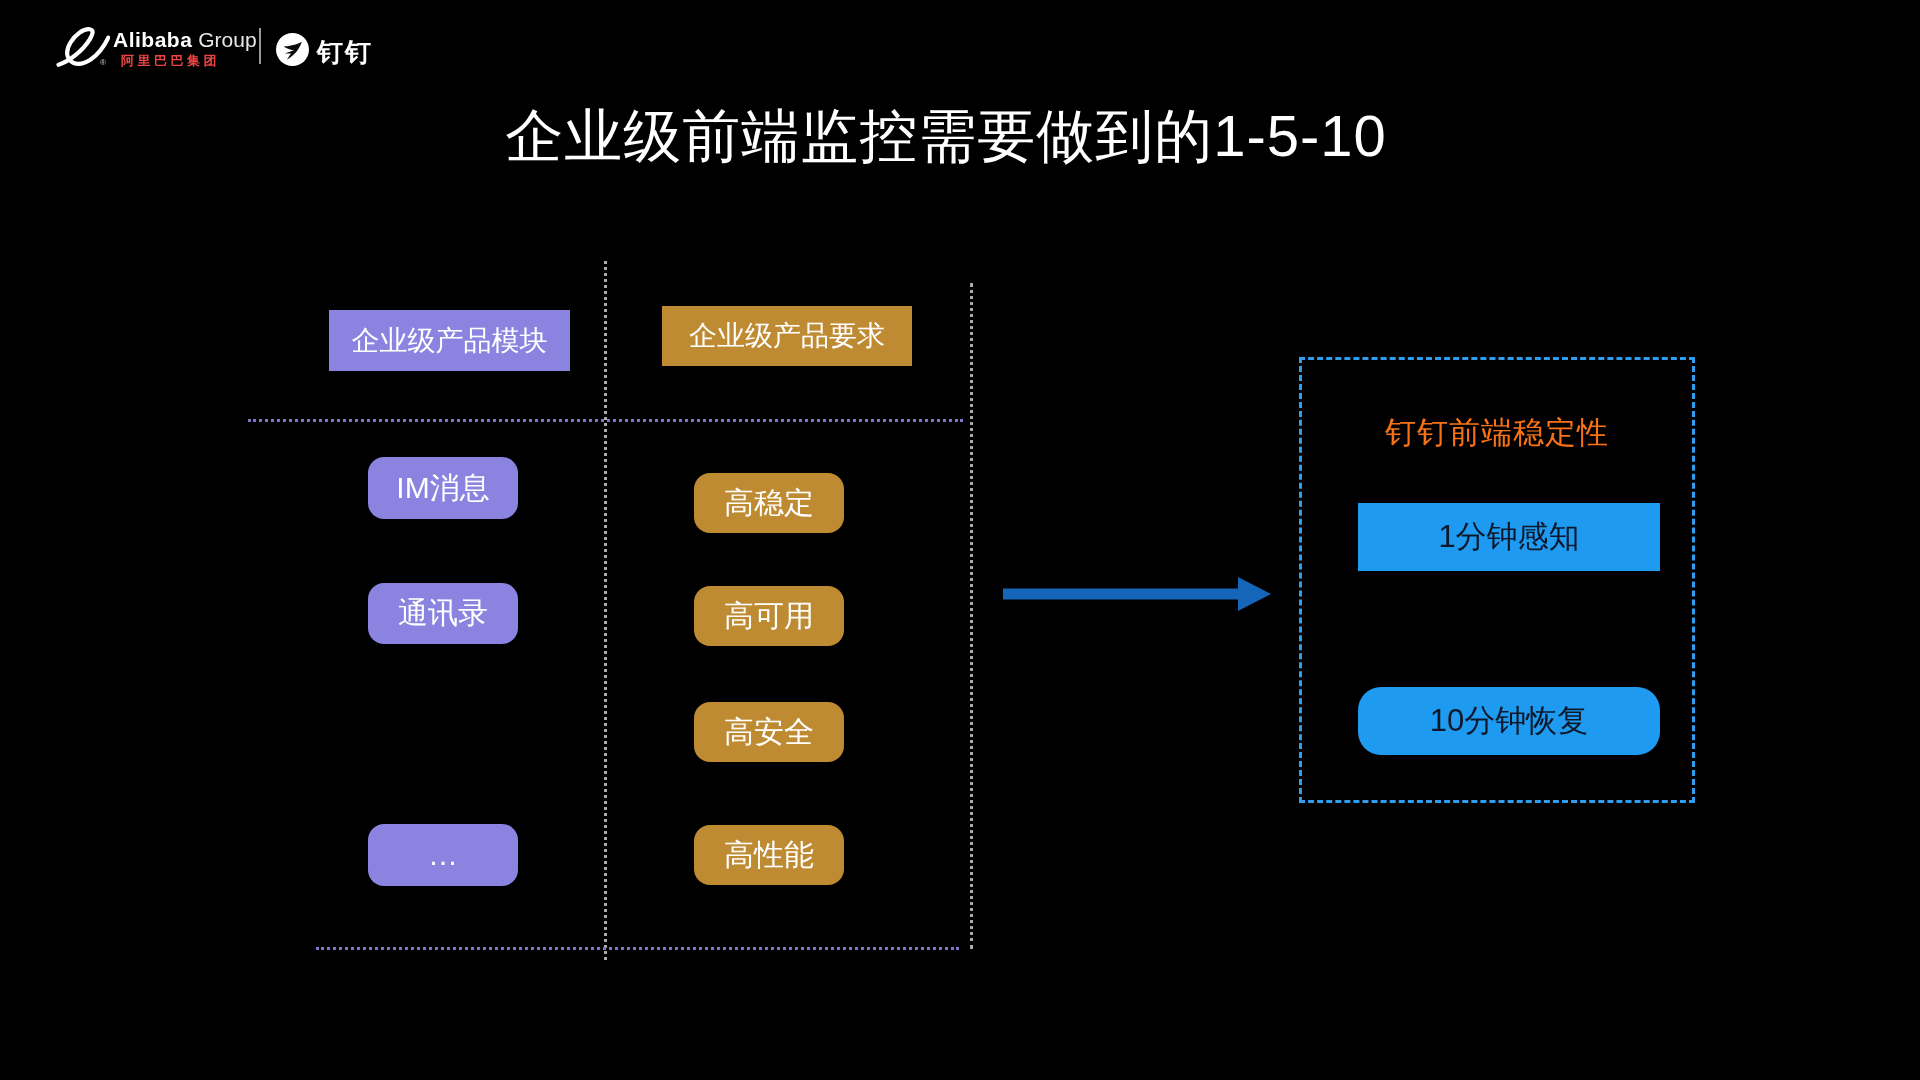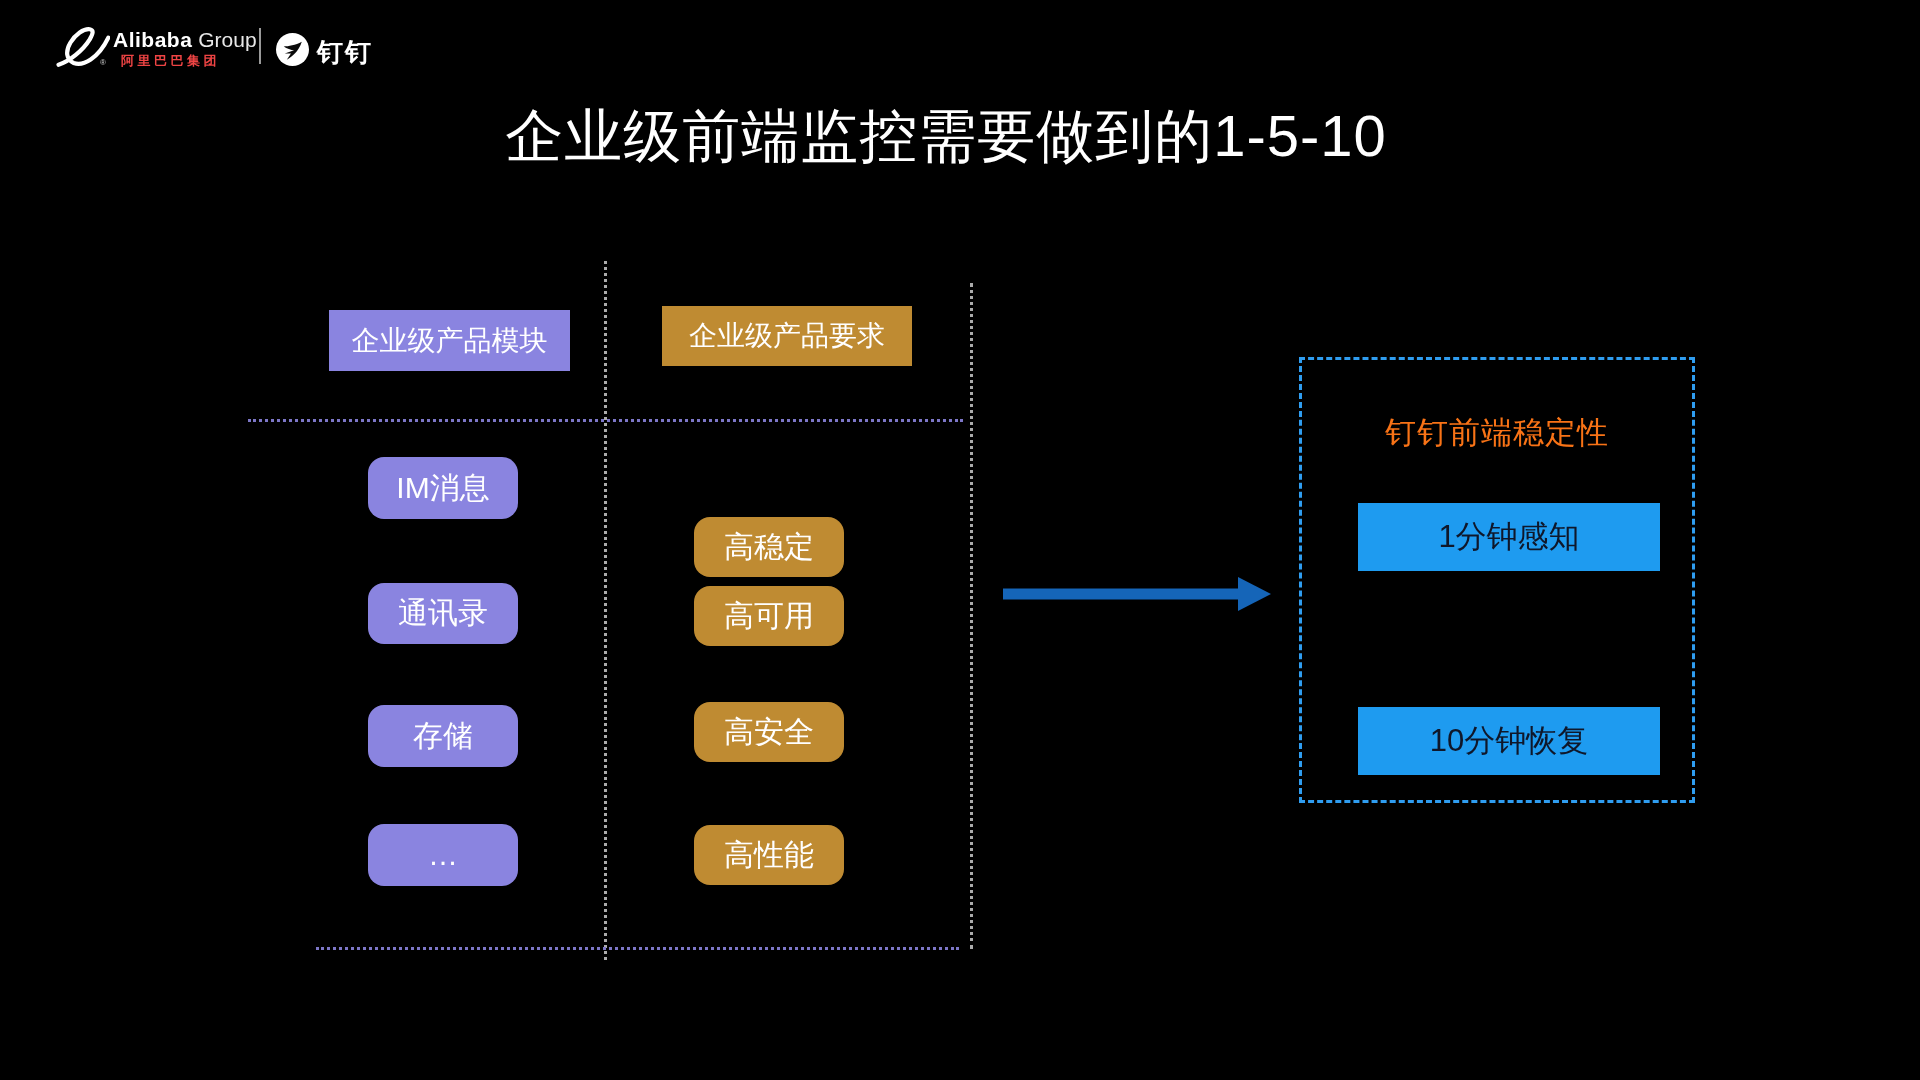--- a/index.html
+++ b/index.html
@@ -36,38 +36,38 @@
   .pbox{background:#8a84e0;}
   .obox{background:#bf8b32;}
   .hdr{font-size:28px;}
   .cell{font-size:30px;border-radius:16px;}
   .pbox-hdr{left:329px;top:310px;width:241px;height:61px;}
   .obox-hdr{left:662px;top:306px;width:250px;height:60px;}
   .m0{left:368px;top:457px;width:150px;height:62px;}
   .m1{left:368px;top:583px;width:150px;height:61px;}
   .m2{left:368px;top:705px;width:150px;height:62px;}
   .m3{left:368px;top:824px;width:150px;height:62px;}
-  .r0{left:694px;top:473px;width:150px;height:60px;margin-top:44px;}
+  .r0{left:694px;top:473px;width:150px;height:60px;}
   .r1{left:694px;top:586px;width:150px;height:60px;}
   .r2{left:694px;top:702px;width:150px;height:60px;}
   .r3{left:694px;top:825px;width:150px;height:60px;}
 
   
   .flow-arrow{position:absolute;left:1000px;top:570px;}
 
   
   .panel{position:absolute;left:1299px;top:357px;width:396px;height:446px;
     border:3px dashed #2f9df0;box-sizing:border-box;}
   .panel-title{position:absolute;left:0;top:52px;width:100%;text-align:center;
     color:#f97316;font-size:31px;font-weight:400;letter-spacing:1px;}
   .bbtn{position:absolute;left:56px;width:302px;height:68px;background:#1e9bf0;
     display:flex;align-items:center;justify-content:center;color:#0f172a;font-size:31px;}
   .b0{top:143px;}
   .b1{top:237px;}
-  .b2{top:347px;}
+  .b2{top:327px;border-radius:23px;}
 </style>
 </head>
 <body>
 
 <div class="slide">
 
   <div class="logo-bar">
     <svg class="ali-mark" viewBox="0 0 64 48">
       <path d="M3,45 C16,41 32,28 40,15 C44,8 45,4 40,3 C33,2 23,9 17,19 C11,29 12,39 21,43 C32,47 50,38 62,13" fill="none" stroke="#ffffff" stroke-width="5" stroke-linecap="round"></path>
     </svg>
@@ -90,21 +90,20 @@
   <div class="vline vline1"></div>
   <div class="vline vline2"></div>
   <div class="hline hline1"></div>
   <div class="hline hline2"></div>
 
   <div class="box pbox hdr pbox-hdr">企业级产品模块</div>
   <div class="box obox hdr obox-hdr">企业级产品要求</div>
 
   <div class="box pbox cell m0">IM消息</div>
   <div class="box pbox cell m1">通讯录</div>
-  <div class="box pbox cell m2">存储</div>
   <div class="box pbox cell m3">…</div>
 
   <div class="box obox cell r0">高稳定</div>
   <div class="box obox cell r1">高可用</div>
   <div class="box obox cell r2">高安全</div>
   <div class="box obox cell r3">高性能</div>
 
   <svg class="flow-arrow" width="275" height="48" viewBox="0 0 275 48">
     <rect x="3" y="18.5" width="236" height="11" fill="#1565b8"></rect>
     <polygon points="238,7 271,24 238,41" fill="#1565b8"></polygon>

